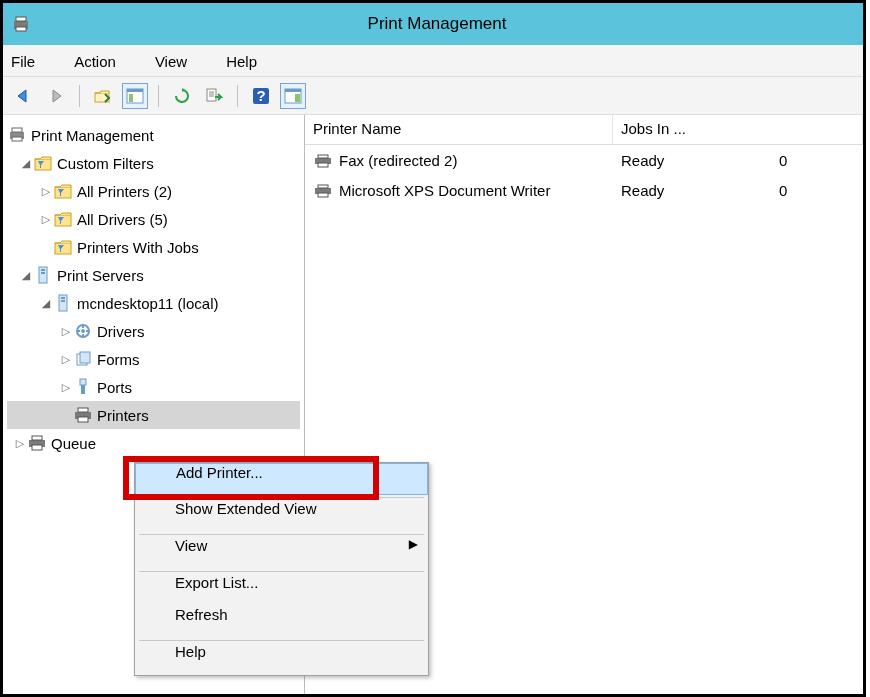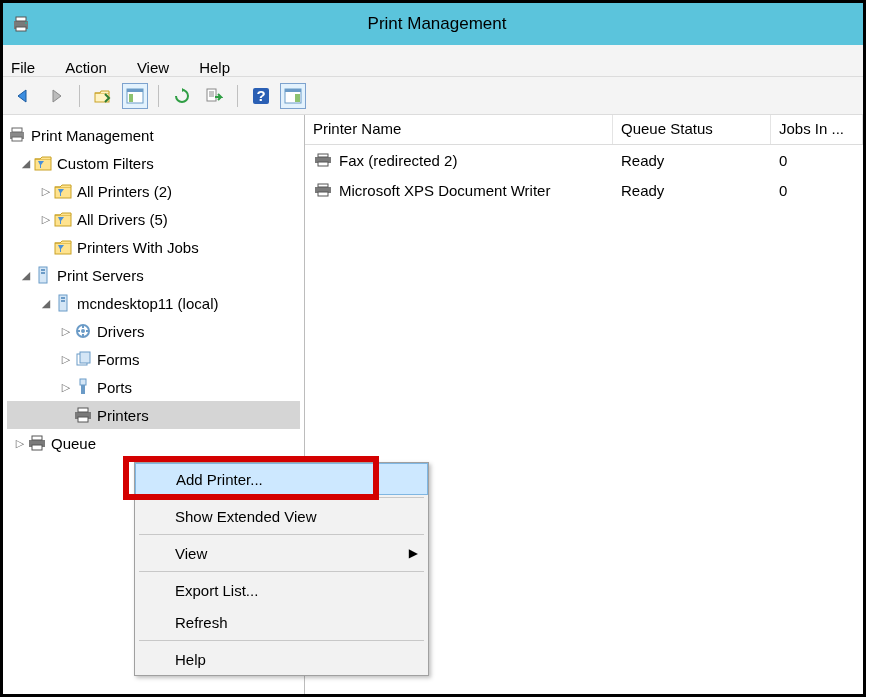--- a/index.html
+++ b/index.html
@@ -1,43 +1,43 @@
 <!DOCTYPE html>
 <html><head>
   <meta charset="utf-8">
   <style>
     * { box-sizing: border-box; margin: 0; padding: 0; font-family: "Segoe UI", Tahoma, sans-serif; font-size: 15px; color: #000; }
     html, body { width: 870px; height: 697px; overflow: hidden; }
     .window { width: 866px; height: 697px; border: 3px solid #000; background: #fff; display: flex; flex-direction: column; }
     .titlebar { background: #5bc4dc; height: 42px; display: flex; align-items: center; padding: 0 6px; }
     .titlebar .icon-slot { width: 24px; height: 24px; margin-right: 8px; display:flex; align-items:center; justify-content:center; }
     .titlebar .title { flex: 1; text-align: center; font-size: 17px; color: #000; padding-right: 24px; }
-    .menubar { background: #f4f4f4; height: 32px; border-bottom: 1px solid #dcdcdc; display: flex; align-items: flex-end; padding: 0 8px; gap: 30px; }
+    .menubar { background: #f4f4f4; height: 32px; border-bottom: 1px solid #dcdcdc; display: flex; align-items: flex-start; padding: 8px 8px; gap: 39px; }
     .menubar .item { cursor: default; font-size: 15px; }
     .toolbar { background: #f4f4f4; height: 38px; border-bottom: 1px solid #dcdcdc; display: flex; align-items: center; padding: 0 8px; gap: 6px; }
     .toolbar .sep { width: 1px; height: 22px; background: #c0c0c0; margin: 0 4px; }
     .toolbar .btn { width: 26px; height: 26px; display: flex; align-items: center; justify-content: center; border: 1px solid transparent; }
     .toolbar .btn.active { border: 1px solid #7da2ce; background: #e3f2fd; }
     .content { flex: 1; display: flex; }
     .tree { width: 302px; border-right: 1px solid #bcbcbc; padding: 6px 4px; overflow: hidden; position: relative; }
     .tree-row { display: flex; align-items: center; height: 28px; white-space: nowrap; }
     .tree-row.selected { background: #d5d5d5; }
     .expander { width: 14px; text-align: center; color: #6a6a6a; cursor: default; user-select: none; font-size: 11px; }
     .ticon { width: 20px; height: 20px; margin-right: 4px; display:flex; align-items:center; justify-content:center; }
     .list { flex: 1; display: flex; flex-direction: column; }
     .list-header { display: flex; height: 30px; border-bottom: 1px solid #dcdcdc; }
     .list-header .col { padding: 5px 8px; font-size: 15px; border-right: 1px solid #e4e4e4; }
     .list-row { display: flex; height: 30px; align-items: center; }
-    .list-row .col { padding: 3px 8px; font-size: 15px; display:flex; align-items:flex-start; }
+    .list-row .col { padding: 3px 8px; font-size: 15px; display:flex; align-items:flex-end; }
     .col.name { width: 308px; }
     .col.status { width: 158px; }
     .col.jobs { flex: 1; }
     .picon { width: 20px; height: 16px; margin-right: 6px; display:flex; align-items:center; justify-content:center; }
     .ctx { position: absolute; left: 134px; top: 462px; width: 295px; background: #f2f2f2; border: 1px solid #a0a0a0; box-shadow: 2px 2px 4px rgba(0,0,0,0.25); z-index: 50; }
-    .ctx .item { height: 32px; display: flex; align-items: center; padding: 0 12px 0 40px; position: relative; }
+    .ctx .item { height: 32px; display: flex; align-items: flex-start; padding: 0 12px 0 40px; position: relative; }
     .ctx .item.hl { background: #cde8ff; border: 1px solid #7fb6e2; margin: 0; }
     .ctx .sep { border-top: 1px solid #c8c8c8; margin: 2px 4px; }
     .ctx .sub { position: absolute; right: 10px; font-size: 12px; }
     .redbox { position: absolute; left: 123px; top: 456px; width: 256px; height: 44px; border: 6px solid #d40000; z-index: 60; pointer-events: none; }
   </style>
 </head>
 <body>
 
 <div class="window">
 
@@ -254,21 +254,20 @@
               <rect x="5" y="10" width="10" height="5" fill="#fff" stroke="#555"></rect>
             </svg>
           </span>
         <span>Queue</span>
       </div>
     </div>
 
     <div class="list">
       <div class="list-header">
         <div class="col name">Printer Name</div>
-        <div class="col status">Queue Status</div>
         <div class="col jobs">Jobs In ...</div>
       </div>
       <div class="list-row">
         <div class="col name">
             <span class="picon">
               <svg width="20" height="14" viewBox="0 0 20 14">
                 <rect x="2" y="4" width="16" height="6" fill="#7a7a7a"></rect>
                 <rect x="5" y="1" width="10" height="3" fill="#fff" stroke="#555"></rect>
                 <rect x="5" y="9" width="10" height="4" fill="#fff" stroke="#555"></rect>
               </svg>

